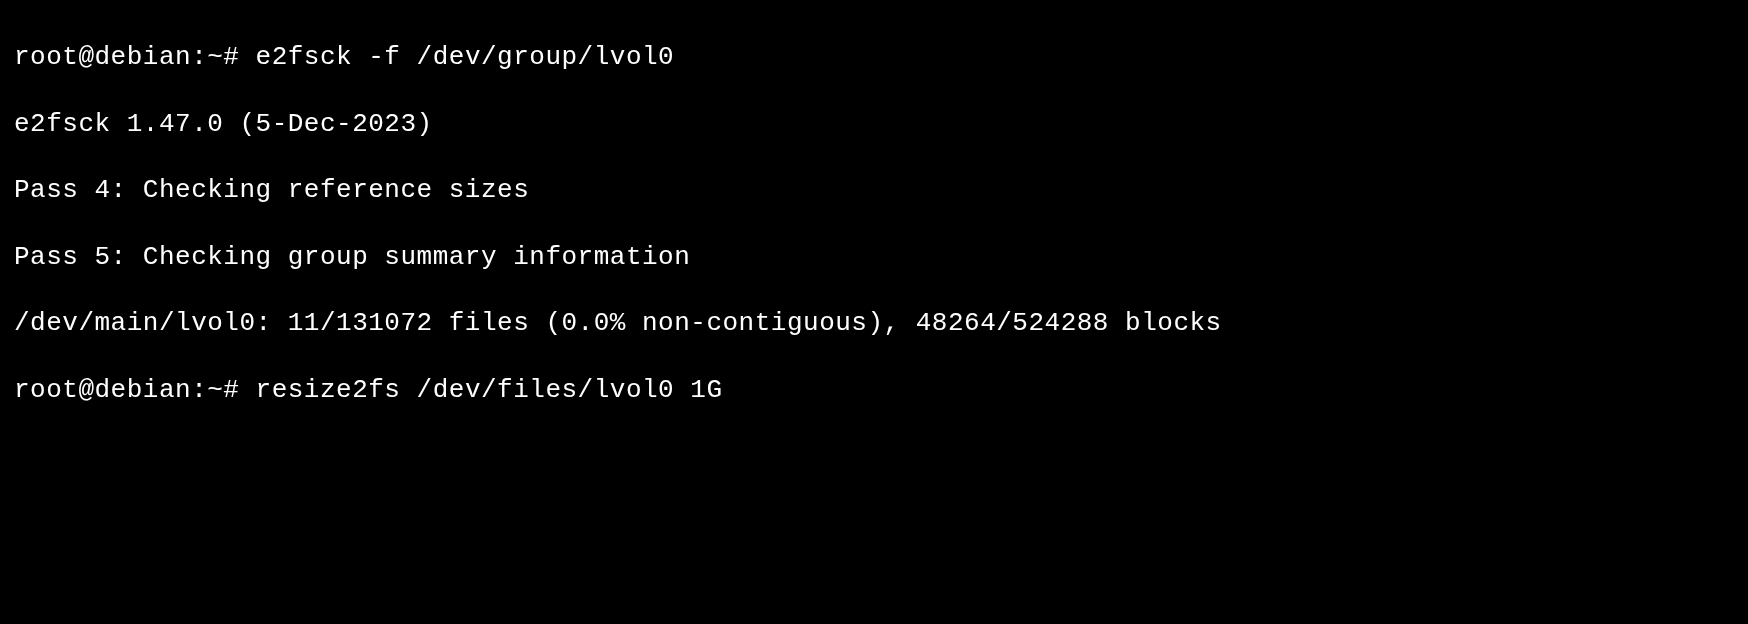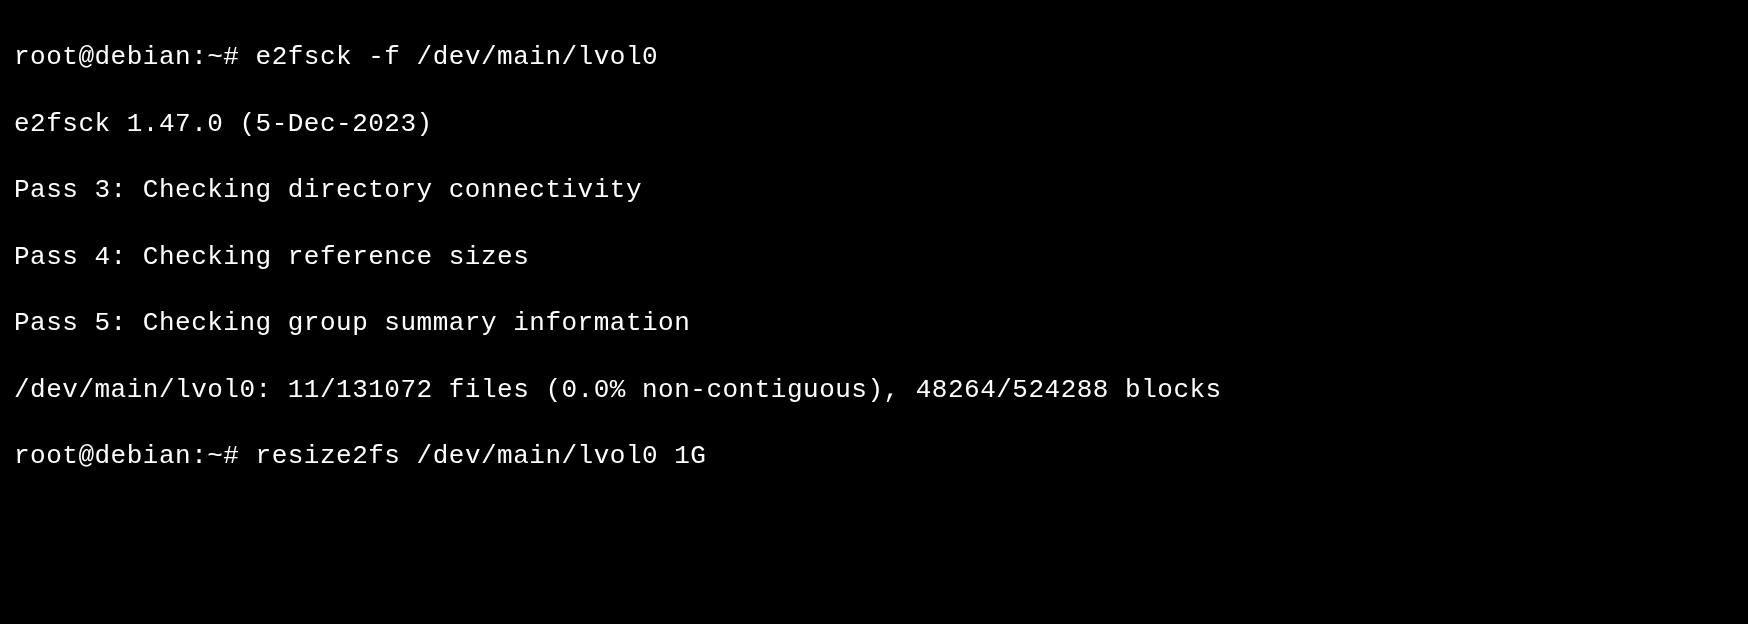--- a/index.html
+++ b/index.html
@@ -23,25 +23,24 @@
       white-space: pre;
     }
     .line {
       display: block;
     }
   </style>
 </head>
 <body>
 
 <div class="terminal">
-<span class="line"><span>root@debian:~# </span><span>e2fsck -f /dev/main/lvol0</span></span>
+<span class="line"><span>root@debian:~# </span><span>e2fsck -f /dev/group/lvol0</span></span>
 <span class="line">e2fsck 1.47.0 (5-Dec-2023)</span>
-<span class="line">Pass 3: Checking directory connectivity</span>
 <span class="line">Pass 4: Checking reference sizes</span>
 <span class="line">Pass 5: Checking group summary information</span>
 <span class="line">/dev/main/lvol0: 11/131072 files (0.0% non-contiguous), 48264/524288 blocks</span>
-<span class="line"><span>root@debian:~# </span><span>resize2fs /dev/main/lvol0 1G</span></span>
+<span class="line"><span>root@debian:~# </span><span>resize2fs /dev/files/lvol0 1G</span></span>
 
 
 
 <span class="line"></span>
 
 </div>
 
 </body></html>

